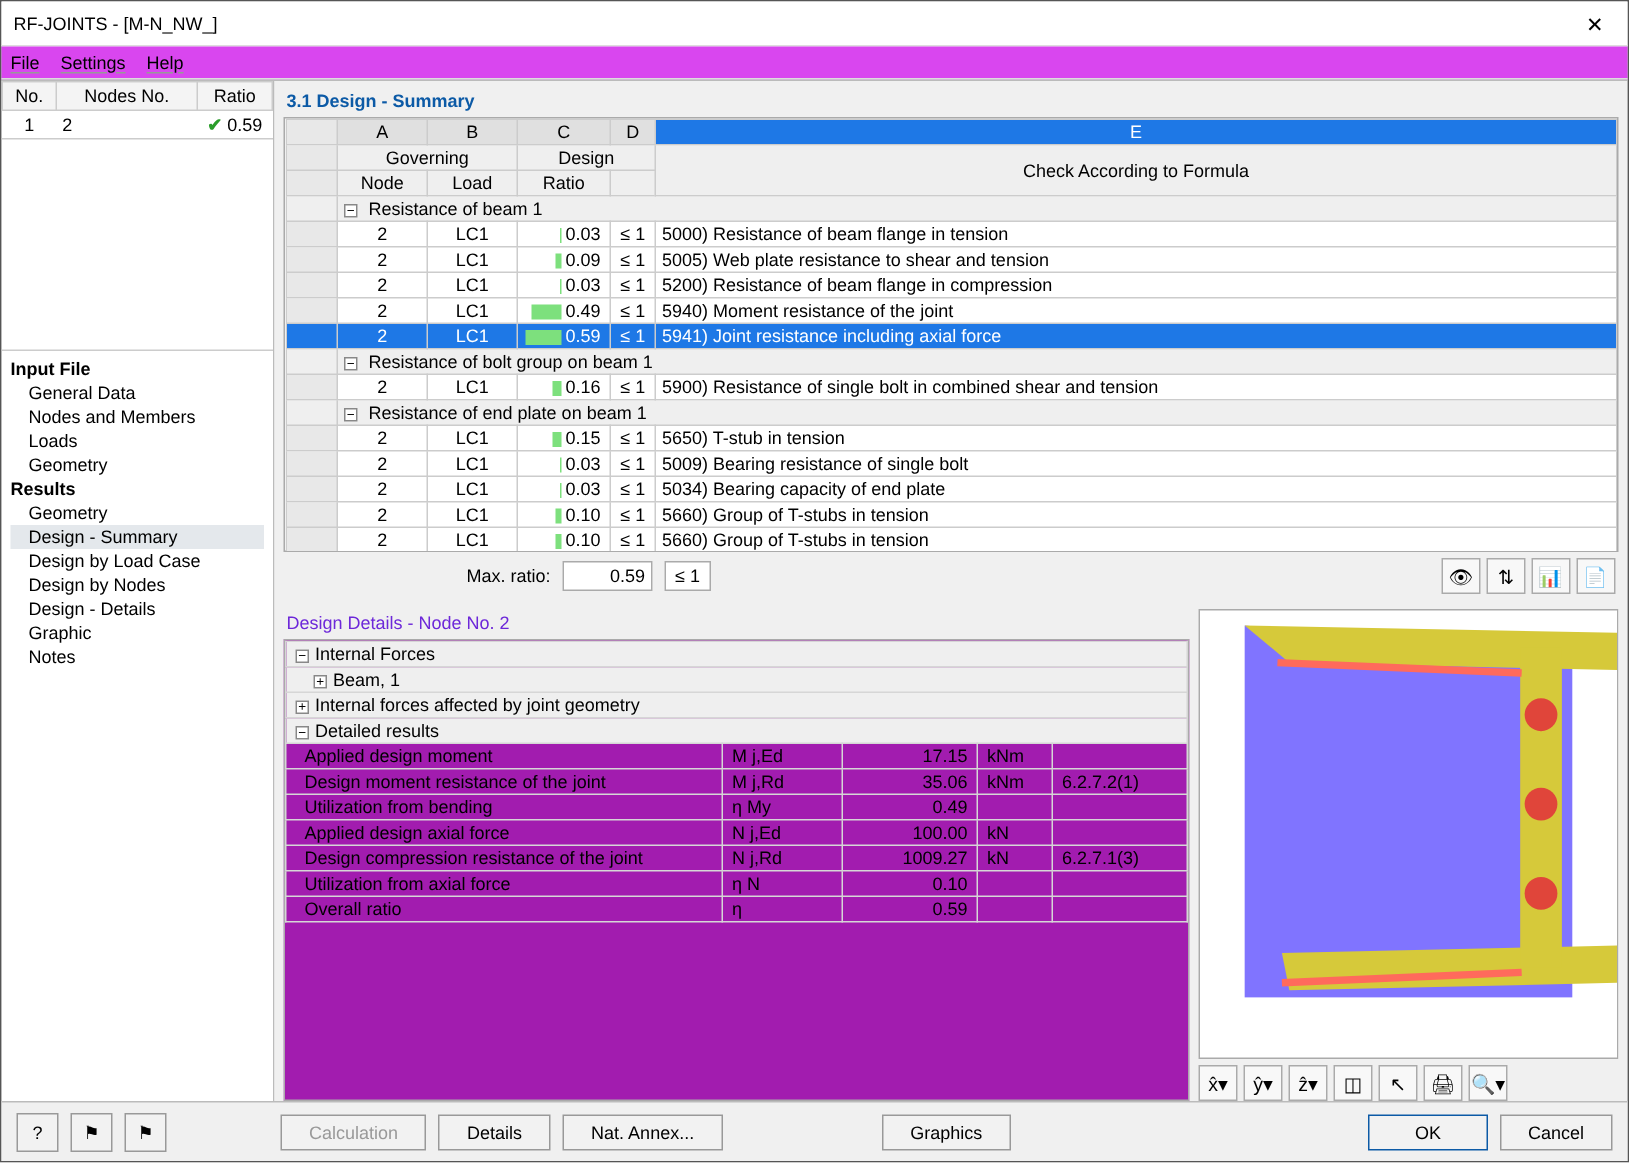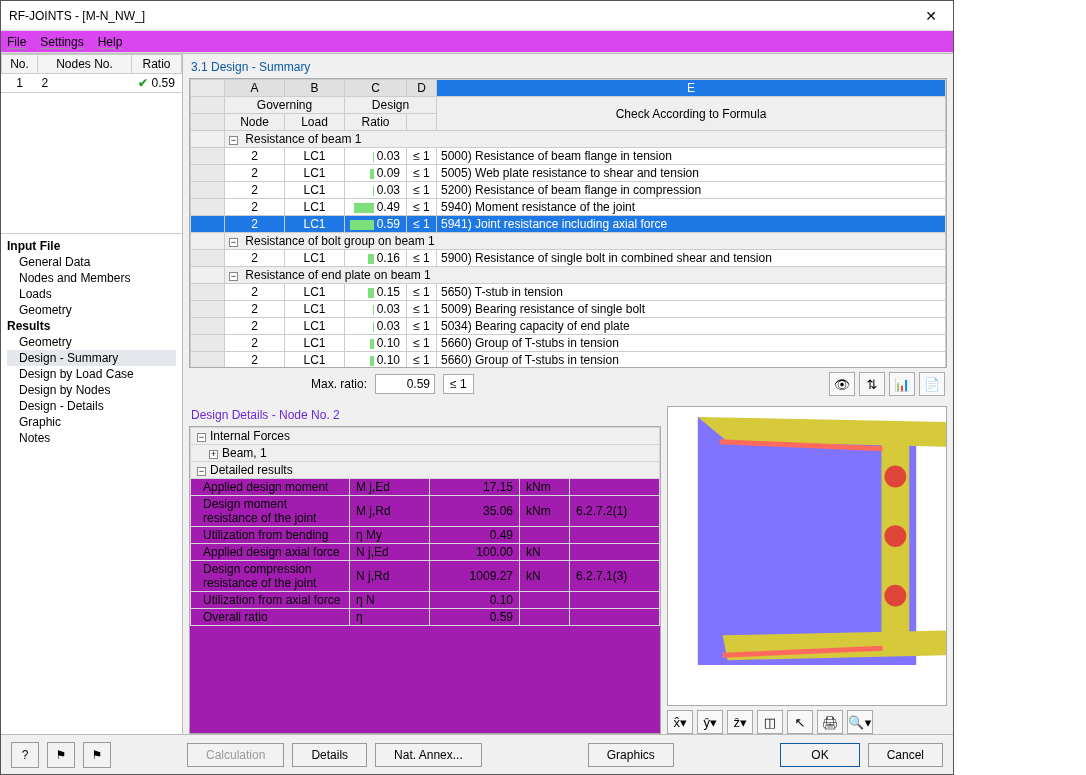--- a/index.html
+++ b/index.html
@@ -1,36 +1,36 @@
 <!DOCTYPE html>
 <html><head>
 <meta charset="utf-8">
 <style>
 * { box-sizing: border-box; font-family: "Segoe UI", Tahoma, sans-serif; font-size: 12px; }
 body { margin: 0; background: #fff; color: #000; }
-.window { width: 954px; height: 775px; border: 1px solid #555; position: relative; display: flex; flex-direction: column; background: #f0f0f0; }
+.window { width: 1086px; height: 775px; border: 1px solid #555; position: relative; display: flex; flex-direction: column; background: #f0f0f0; }
 .titlebar { height: 30px; background: #fff; border-bottom: 1px solid #ddd; display: flex; align-items: center; padding: 0 8px; justify-content: space-between; }
 .titlebar .title { font-size: 12px; }
 .close-x { font-size: 14px; cursor: pointer; padding: 0 8px; }
 .menubar { height: 22px; background: #d946ef; border-bottom: 1px solid #ddd; display: flex; align-items: center; padding: 0 6px; gap: 14px; }
 .menubar span { text-decoration: underline; text-decoration-color: #999; text-underline-offset: 2px; cursor: pointer; }
 .content { flex: 1; display: flex; overflow: hidden; border-top: 1px solid #bbb;}
 .left-pane { width: 182px; border-right: 1px solid #bbb; display: flex; flex-direction: column; background: #fff;}
 .nodes-table { border-bottom: 1px solid #ccc; }
 .nodes-table table { width: 100%; border-collapse: collapse; }
 .nodes-table th { background: #f4f4f4; border: 1px solid #ccc; padding: 2px 4px; font-weight: normal;}
 .nodes-table td { padding: 2px 4px; text-align: center;}
 .green-ok { color: #2a9d2a; font-weight: bold;}
 .tree { flex:1; padding: 4px 6px; overflow:auto; border-top: 1px solid #ccc; margin-top: 140px;}
 .tree .bold { font-weight: 600;}
 .tree .item { padding: 1px 0 1px 12px; cursor: pointer;}
 .tree .root { padding: 1px 0; }
 .tree .sel { background: #e4e8ec;}
 .right-pane { flex:1; display:flex; flex-direction:column; overflow:hidden; background:#f0f0f0; padding: 4px 6px 0 6px;}
-.section-title { color: #0c5aa6; font-weight: 400; padding: 2px 0 4px 2px;}
+.section-title { color: #0c5aa6; font-weight: 700; padding: 2px 0 4px 2px;}
 .grid-wrap { border: 1px solid #aaa; background: #fff; height: 290px; overflow:auto; position:relative;}
 .grid { width: 100%; border-collapse: collapse; table-layout: fixed;}
 .grid th, .grid td { border: 1px solid #ccc; padding: 1px 4px; height: 16px; overflow:hidden; white-space:nowrap;}
 .grid th { background: #efefef; font-weight: normal; text-align:center;}
 .grid .rowhead { background: #e8e8e8; width: 34px;}
 .grid .ab { background: #e0e0e0; text-align:center;}
 .grid .grouprow td { background: #efefef;}
 .grid .num { text-align:center;}
 .grid .ratio { text-align:right; padding-right: 6px;}
 .grid .le1 { text-align:center;}
@@ -279,20 +279,23 @@
                   <col style="width:90px">
                 </colgroup>
               <tbody>
                   <tr class="header-row">
                     <td colspan="5"><span class="expander">−</span><span>Internal Forces</span></td>
                   </tr>
               <tr class="header-row">
                     <td colspan="5" class="indent1"><span class="expander">+</span><span>Beam, 1</span></td>
                   </tr>
               <tr class="header-row">
+                    <td colspan="5"><span class="expander">+</span><span>Internal forces affected by joint geometry</span></td>
+                  </tr>
+              <tr class="header-row">
                     <td colspan="5"><span class="expander">−</span><span>Detailed results</span></td>
                   </tr>
             <tr>
                     <td class="indent2">Applied design moment</td>
                     <td>M j,Ed</td>
                     <td class="vr">17.15</td>
                     <td>kNm</td>
                     <td></td>
                   </tr>
                   <tr>

